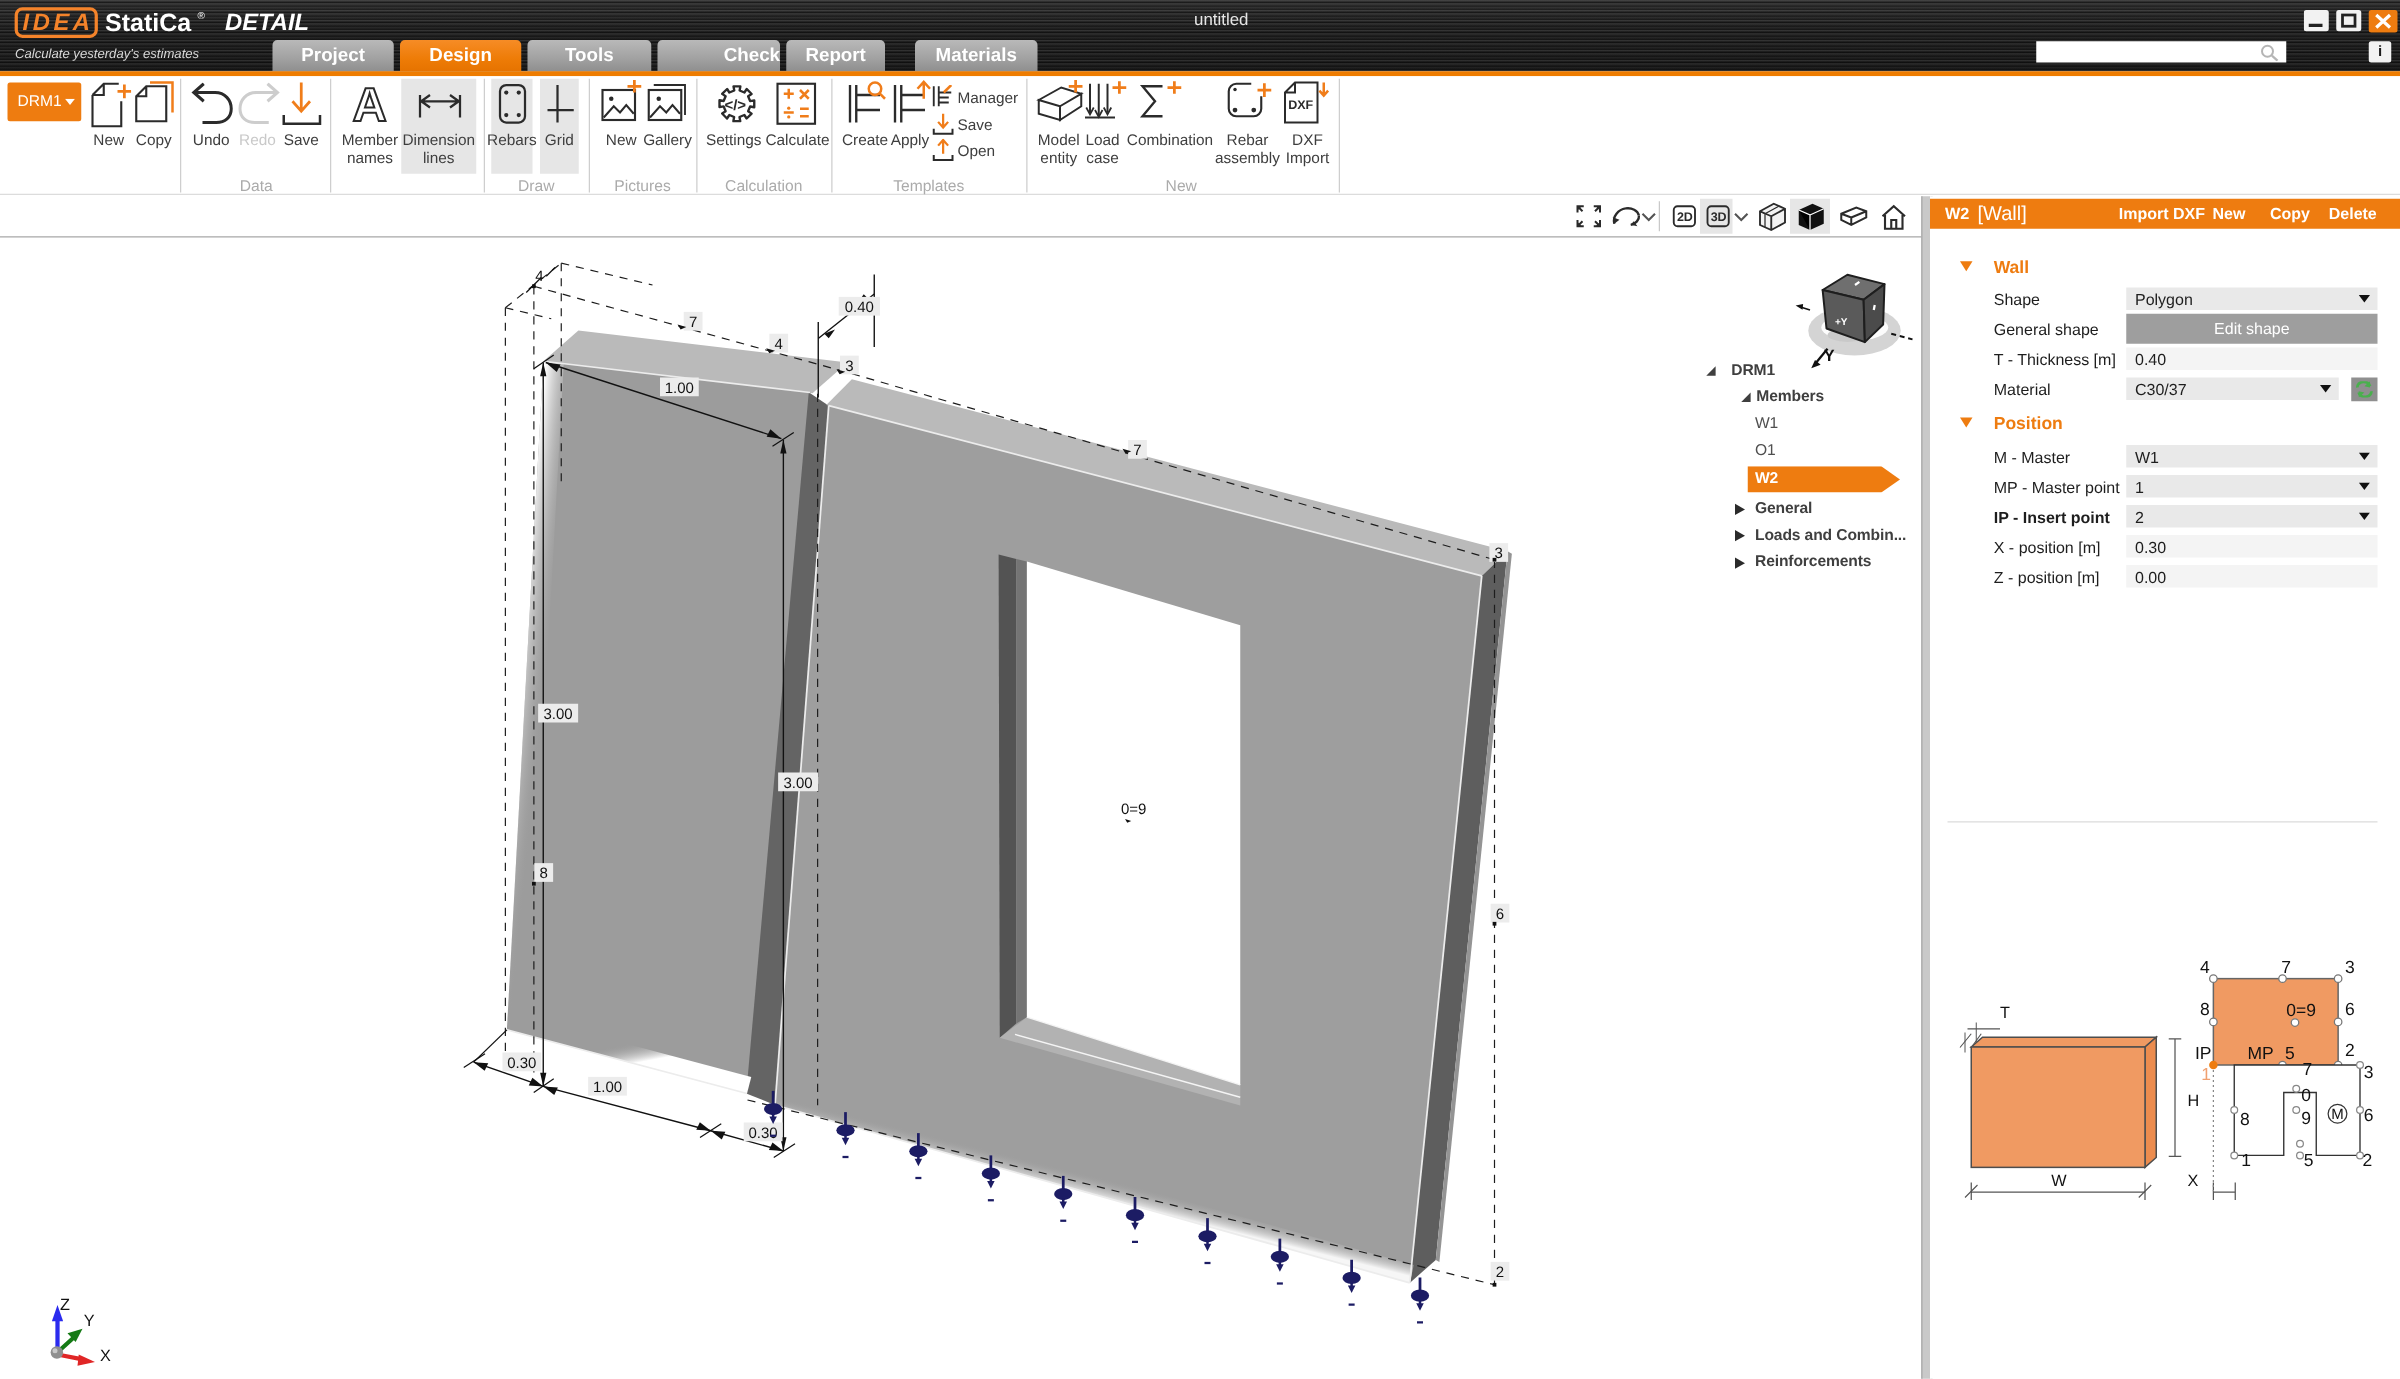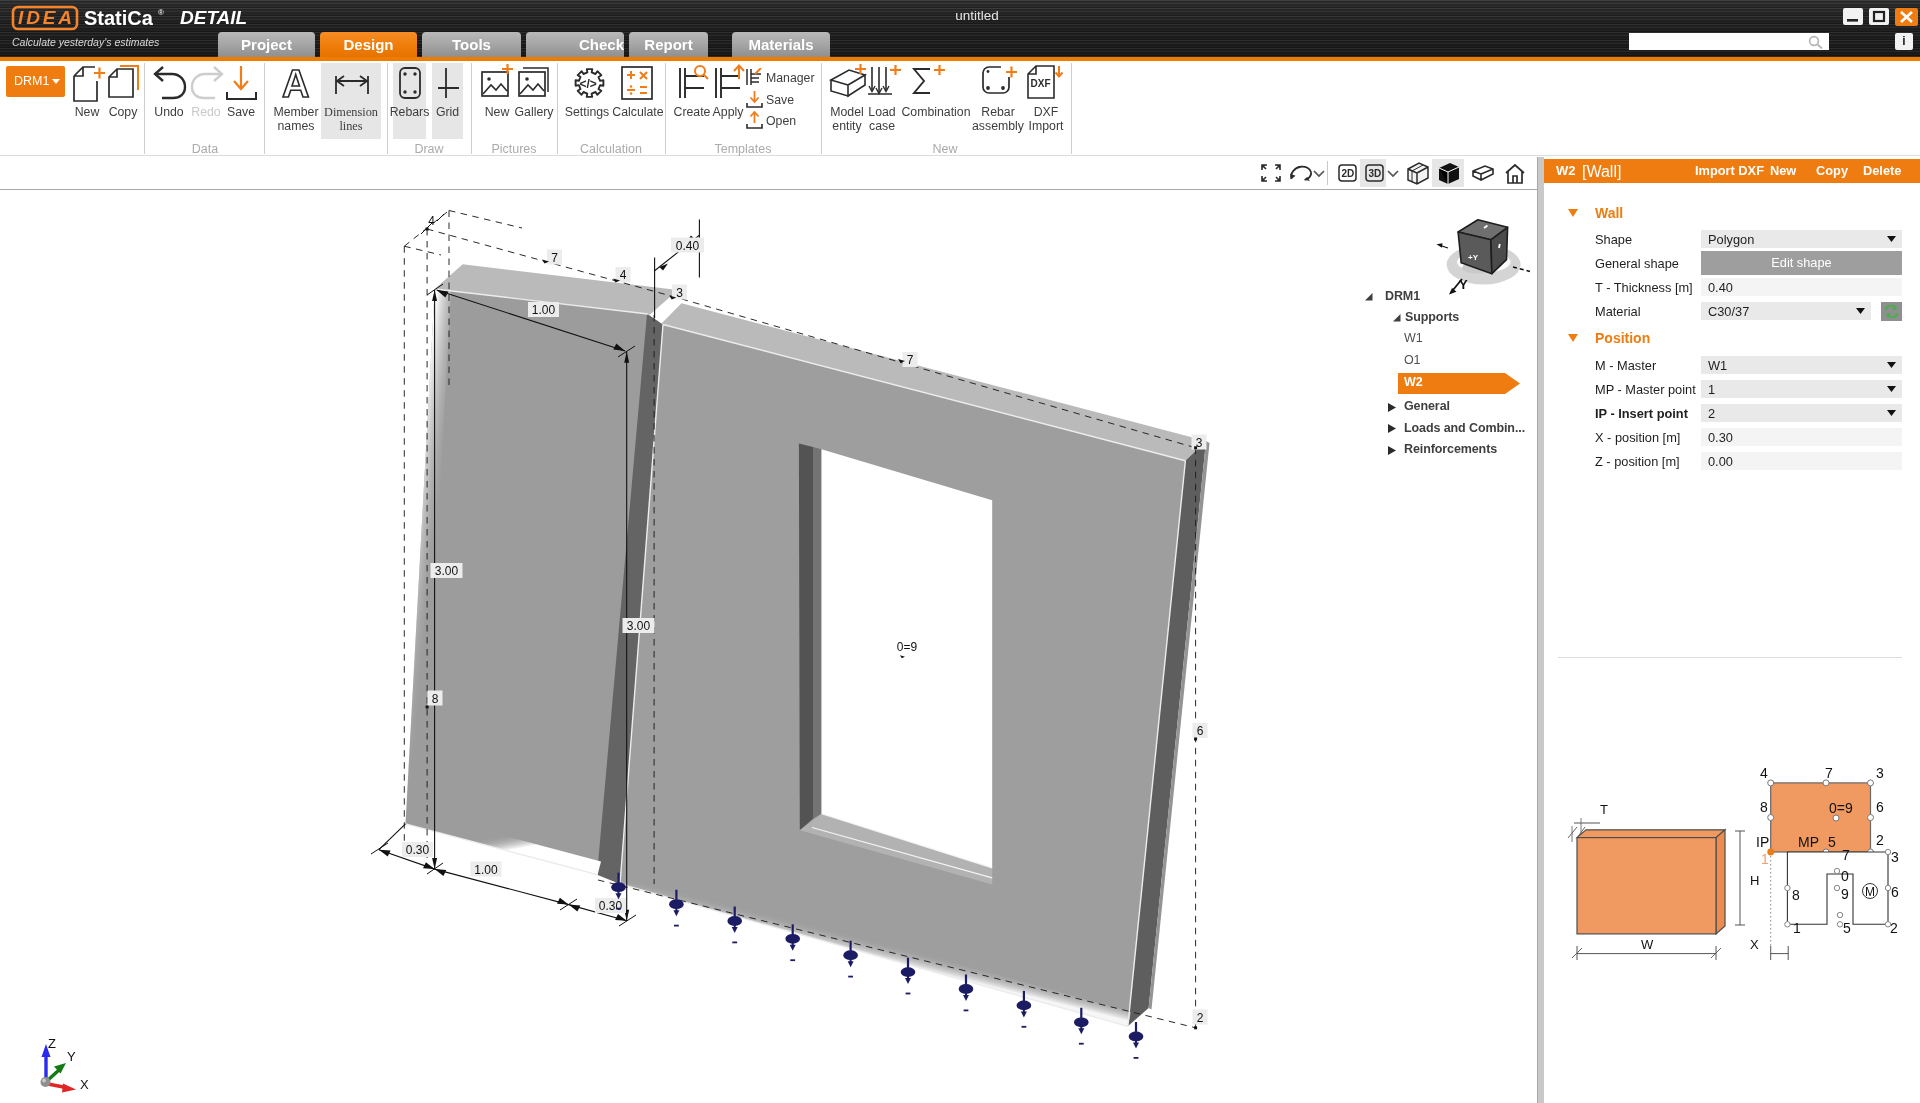--- a/index.html
+++ b/index.html
@@ -138,21 +138,21 @@
     <div class="rlabel abs" style="left:220px;top:105px;width:42px;">Save</div>
 
     <svg class="abs" style="left:279px;top:64px;" width="36" height="40" viewBox="0 0 36 40">
       <text x="3" y="33" font-size="38" font-weight="bold" fill="#fff" stroke="#2b2b2b" stroke-width="1.6" font-family="Liberation Sans">A</text>
     </svg>
     <div class="rlabel abs" style="left:268px;top:105px;width:56px;">Member<br>names</div>
     <div class="tile abs" style="left:321px;top:63px;width:60px;height:76px;"></div>
     <svg class="abs" style="left:334px;top:70px;" width="36" height="28" viewBox="0 0 36 28">
       <path d="M2 6 L2 24 M34 6 L34 24 M2 11 L34 11 M3 11 L10 6 M3 11 L10 16 M33 11 L26 6 M33 11 L26 16" fill="none" stroke="#2b2b2b" stroke-width="1.8"></path>
     </svg>
-    <div class="rlabel abs" style="left:321px;top:105px;width:60px;font-family:Liberation Serif, serif;">Dimension<br>lines</div>
+    <div class="rlabel abs" style="left:321px;top:105px;width:60px;">Dimension<br>lines</div>
 
     <div class="tile abs" style="left:393px;top:63px;width:33px;height:76px;"></div>
     <svg class="abs" style="left:398px;top:66px;" width="24" height="34" viewBox="0 0 24 34">
       <rect x="2" y="2" width="20" height="30" rx="5" fill="none" stroke="#2b2b2b" stroke-width="1.8"></rect>
       <circle cx="7" cy="8" r="1.7" fill="#2b2b2b"></circle>
         <circle cx="17" cy="8" r="1.7" fill="#2b2b2b"></circle>
       <circle cx="7" cy="26" r="1.7" fill="#2b2b2b"></circle>
         <circle cx="17" cy="26" r="1.7" fill="#2b2b2b"></circle>
     </svg>
     <div class="rlabel abs" style="left:387px;top:105px;width:45px;">Rebars</div>
@@ -511,21 +511,21 @@
   </div>
 
   <div id="tree">
     <svg class="abs" style="left:1364px;top:291px;" width="11" height="11">
         <path d="M8.5 2 L8.5 9.5 L1 9.5 Z" fill="#3f3f3f"></path>
       </svg>
     <div class="tnode tbold abs" style="left:1385px;top:289px;">DRM1</div>
     <svg class="abs" style="left:1392px;top:312px;" width="11" height="11">
         <path d="M8.5 2 L8.5 9.5 L1 9.5 Z" fill="#3f3f3f"></path>
       </svg>
-    <div class="tnode tbold abs" style="left:1405px;top:310px;">Supports</div>
+    <div class="tnode tbold abs" style="left:1405px;top:310px;">Members</div>
     <div class="tnode abs" style="left:1404px;top:331px;">W1</div>
     <div class="tnode abs" style="left:1404px;top:353px;">O1</div>
     <svg class="abs" style="left:1398px;top:373px;" width="123" height="21" viewBox="0 0 123 21">
       <path d="M0 0 L107 0 L122 10.5 L107 21 L0 21 Z" fill="#ee7c10"></path>
     </svg>
     <div class="tnode abs" style="left:1404px;top:375px;color:#fff;font-weight:bold;">W2</div>
     <svg class="abs" style="left:1387px;top:402px;" width="10" height="11">
         <path d="M1 1 L9 5.5 L1 10 Z" fill="#2b2b2b"></path>
       </svg>
     <div class="tnode tbold abs" style="left:1404px;top:399px;">General</div>

